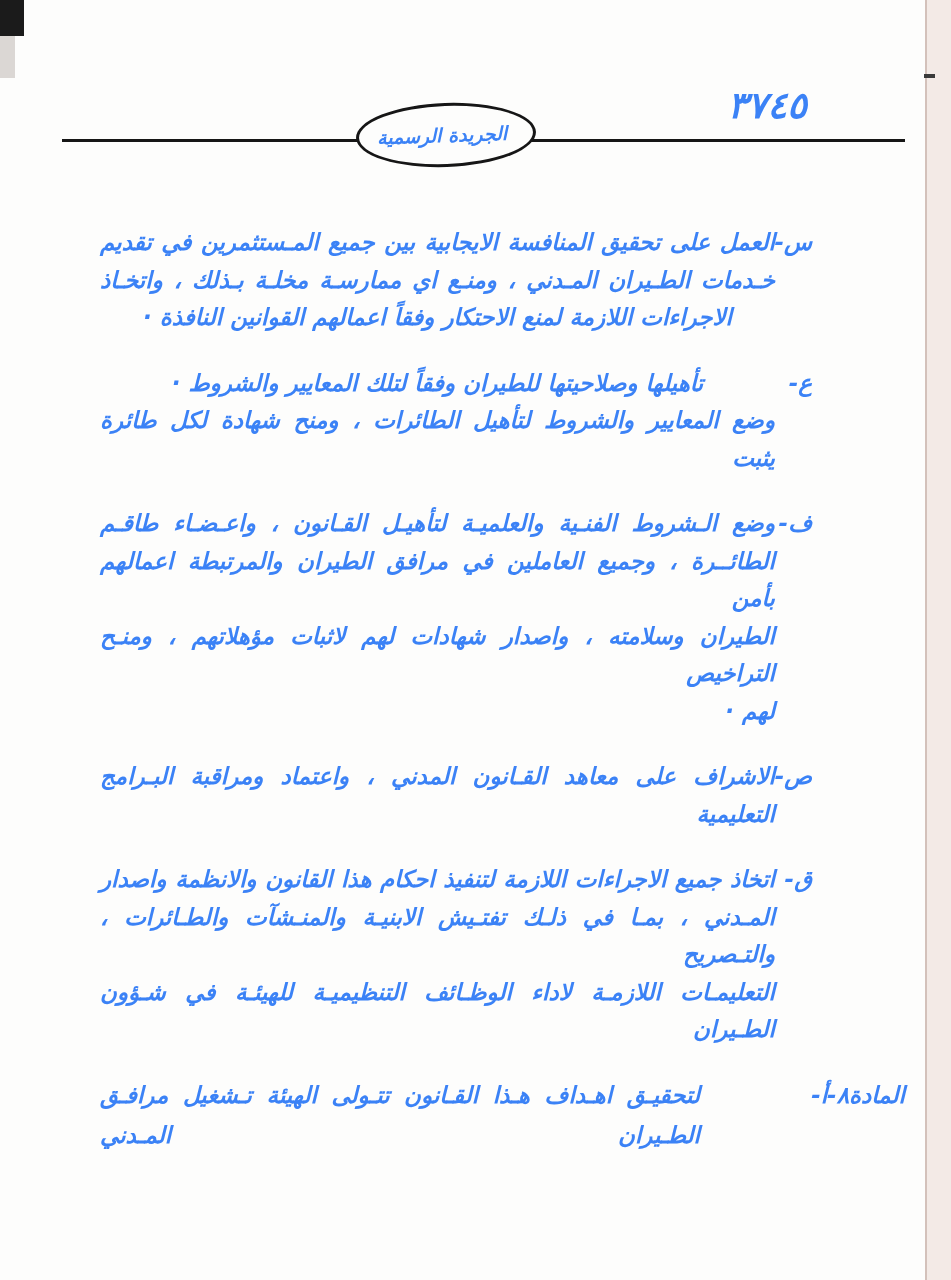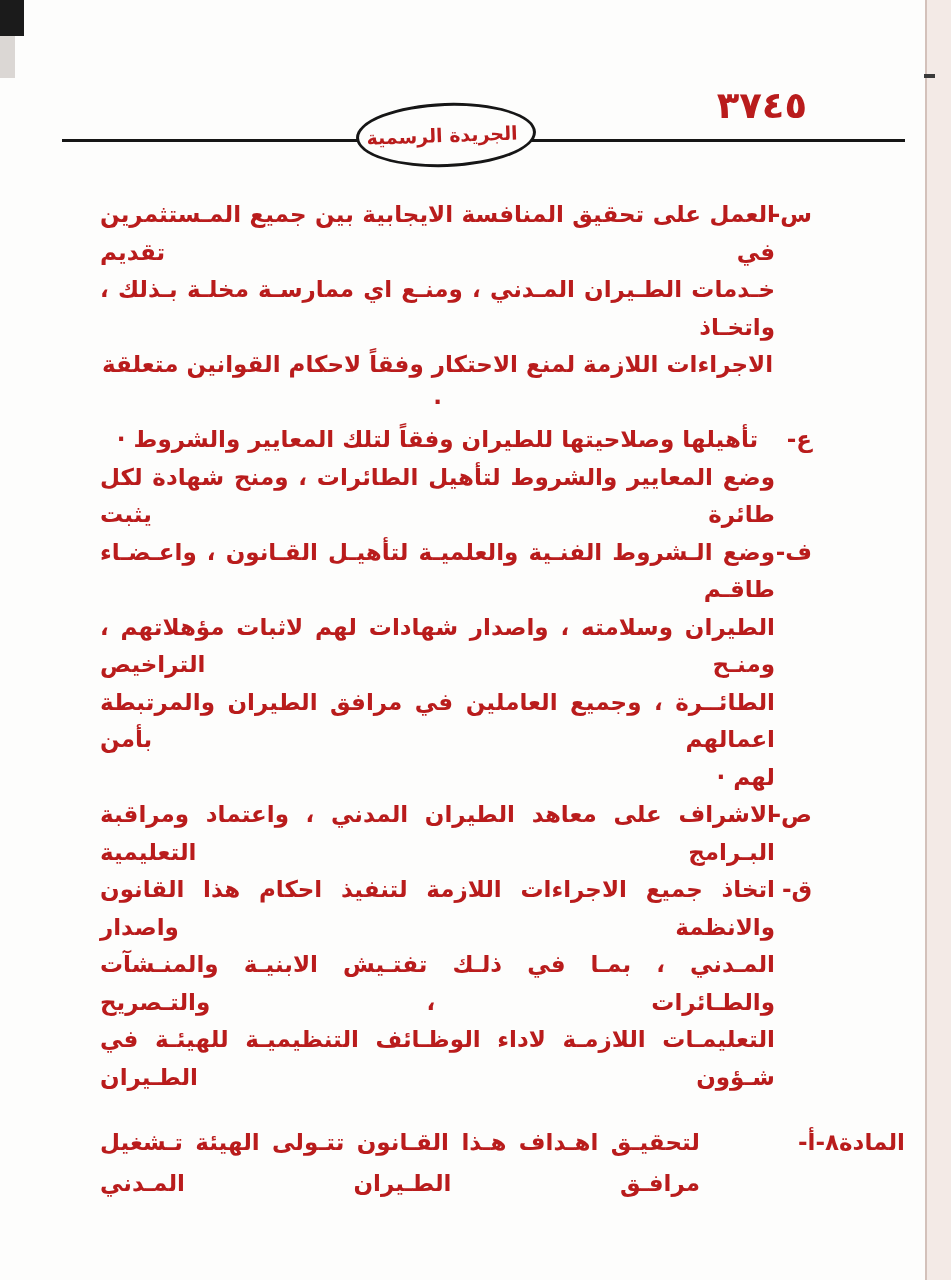--- a/index.html
+++ b/index.html
@@ -4,21 +4,22 @@
 <style>
   html, body { margin: 0; padding: 0; background: #e8e8e8; }
   .page {
     position: relative;
     width: 951px;
     height: 1280px;
     margin: 0 auto;
     background: #fdfdfc;
     overflow: hidden;
     font-family: "DejaVu Sans", sans-serif;
-    color: #b91c1c;
+    color: #3b82f6;
+    font-style: italic;
   }
 
   
   .corner-mark   { position: absolute; top: 0; left: 0; width: 24px; height: 36px; background: #1b1b1b; }
   .corner-shadow { position: absolute; top: 36px; left: 0; width: 15px; height: 42px; background: #dbd7d4; }
   .edge-strip    { position: absolute; top: 0; right: 0; width: 25px; height: 100%; background: #f3eae6; }
   .edge-line     { position: absolute; top: 0; right: 24px; width: 2px; height: 100%; background: #d3c1ba; }
   .edge-tick     { position: absolute; top: 74px; right: 16px; width: 11px; height: 4px; background: #3a3a3a; }
 
   
@@ -40,21 +41,21 @@
     position: absolute; top: 196px; right: 46px; left: 100px;
     direction: rtl; font-weight: bold; font-size: 23px;
   }
   .para { position: relative; }
   .para .marker { position: absolute; right: 0; top: 0; white-space: nowrap; }
   .line { text-align: justify; text-align-last: justify; }
   .line.center { text-align: center; text-align-last: center; }
   .line.end { text-align: left; text-align-last: right; }
 
   .para.list { margin-right: 93px; line-height: 37.5px; }
-  .para.list .lines { padding-right: 37px; }
+  .para.list .lines { padding-right: 37px; margin-top: 28px; }
 
   .para.article { margin-right: 0; margin-top: 26px; line-height: 40.5px; }
   .para.article .lines { padding-right: 100px; }
   .para.article .lines .line:first-child { padding-right: 105px; }
 </style>
 </head>
 <body>
 
 <div class="page">
   <div class="corner-mark"></div>
@@ -68,43 +69,43 @@
   <div class="badge">
     <span class="badge-label">الجريدة الرسمية</span>
   </div>
 
   <div class="doc-body">
       <div class="para list">
         <span class="marker">س-</span>
         <div class="lines">
           <div class="line">العمل على تحقيق المنافسة الايجابية بين جميع المـستثمرين في تقديم</div>
           <div class="line">خـدمات الطـيران المـدني ، ومنـع اي ممارسـة مخلـة بـذلك ، واتخـاذ</div>
-          <div class="line center">الاجراءات اللازمة لمنع الاحتكار وفقاً لاحكام القوانين متعلقة ·</div>
+          <div class="line center">الاجراءات اللازمة لمنع الاحتكار وفقاً اعمالهم القوانين النافذة ·</div>
         </div>
       </div>
       <div class="para list">
         <span class="marker">ع-</span>
         <div class="lines">
           <div class="line center">تأهيلها وصلاحيتها للطيران وفقاً لتلك المعايير والشروط ·</div>
           <div class="line">وضع المعايير والشروط لتأهيل الطائرات ، ومنح شهادة لكل طائرة يثبت</div>
         </div>
       </div>
       <div class="para list">
         <span class="marker">ف-</span>
         <div class="lines">
           <div class="line">وضع الـشروط الفنـية والعلميـة لتأهيـل القـانون ، واعـضـاء طاقـم</div>
+          <div class="line">الطائــرة ، وجميع العاملين في مرافق الطيران والمرتبطة اعمالهم بأمن</div>
           <div class="line">الطيران وسلامته ، واصدار شهادات لهم لاثبات مؤهلاتهم ، ومنـح التراخيص</div>
-          <div class="line">الطائــرة ، وجميع العاملين في مرافق الطيران والمرتبطة اعمالهم بأمن</div>
           <div class="line end">لهم ·</div>
         </div>
       </div>
       <div class="para list">
         <span class="marker">ص-</span>
         <div class="lines">
-          <div class="line">الاشراف على معاهد الطيران المدني ، واعتماد ومراقبة البـرامج التعليمية</div>
+          <div class="line">الاشراف على معاهد القـانون المدني ، واعتماد ومراقبة البـرامج التعليمية</div>
         </div>
       </div>
       <div class="para list">
         <span class="marker">ق-</span>
         <div class="lines">
           <div class="line">اتخاذ جميع الاجراءات اللازمة لتنفيذ احكام هذا القانون والانظمة واصدار</div>
           <div class="line">المـدني ، بمـا في ذلـك تفتـيش الابنيـة والمنـشآت والطـائرات ، والتـصريح</div>
           <div class="line">التعليمـات اللازمـة لاداء الوظـائف التنظيميـة للهيئـة في شـؤون الطـيران</div>
         </div>
       </div>

